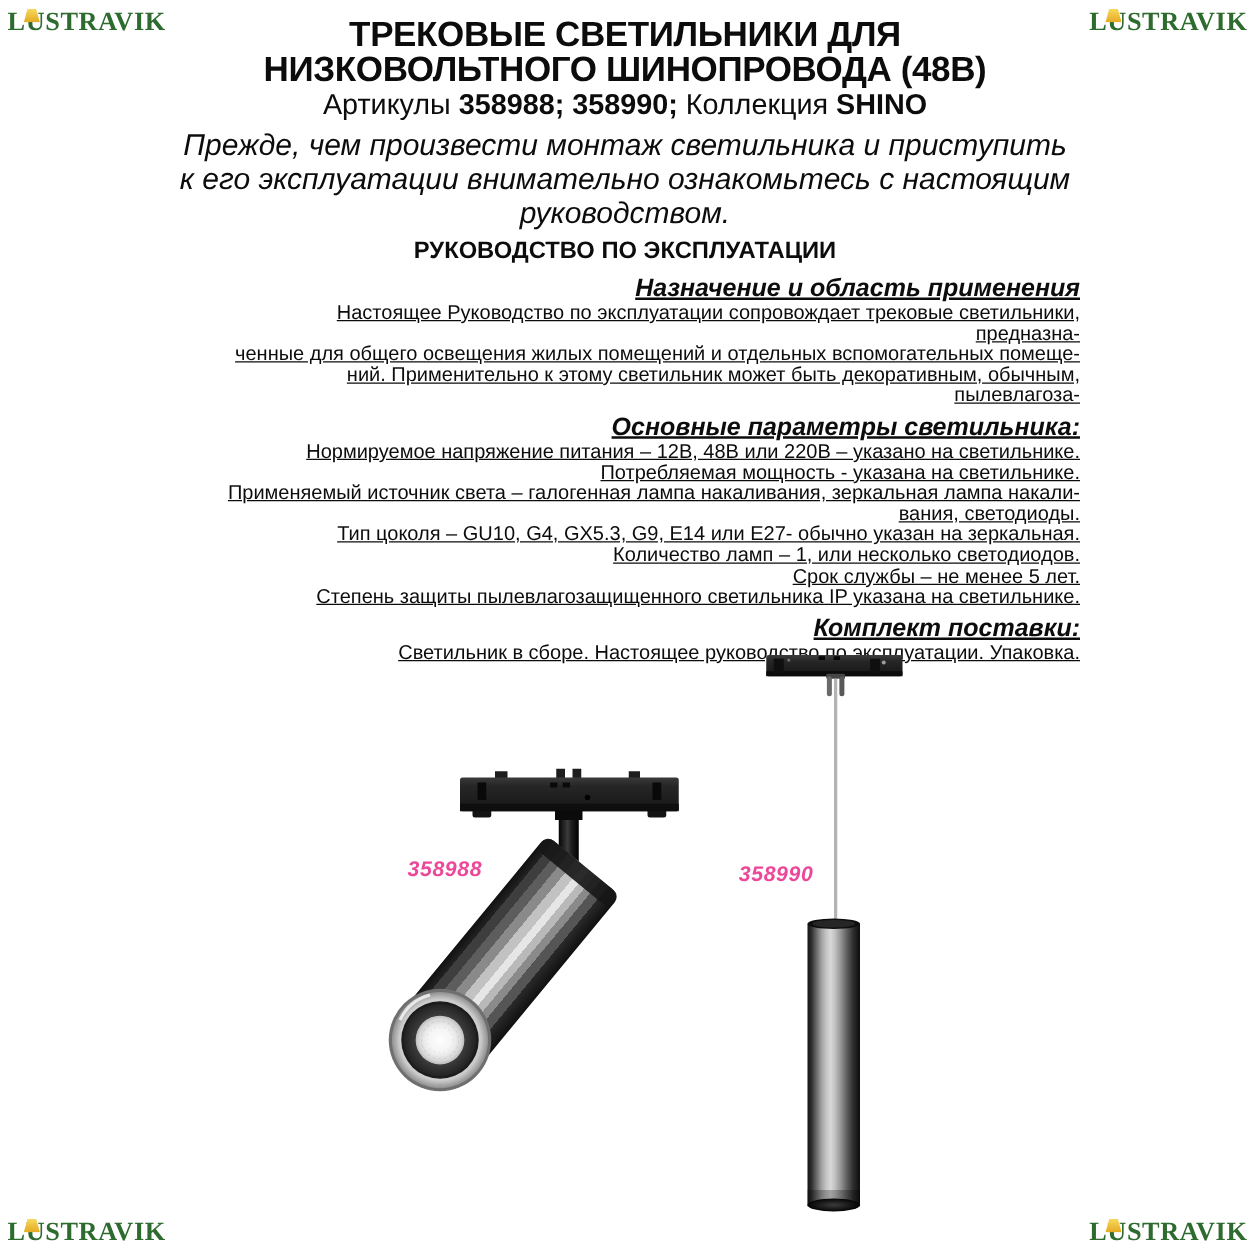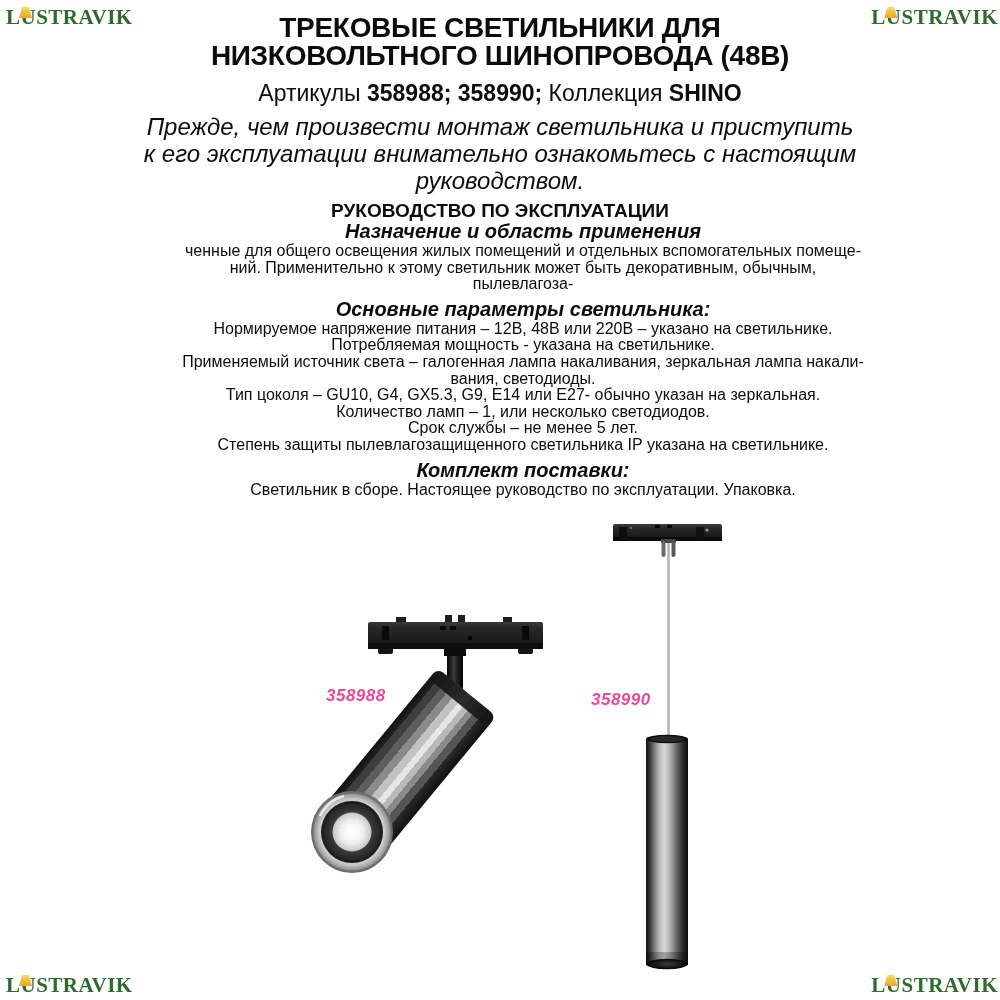--- a/index.html
+++ b/index.html
@@ -10,27 +10,27 @@
   .wm{position:absolute;font-family:"Liberation Serif",serif;font-weight:bold;
       font-size:21px;line-height:22px;color:#2e6b2e;letter-spacing:.5px;white-space:nowrap;}
   .wm-lamp{position:absolute;left:13px;top:1px;width:13px;height:11px;z-index:2;
       background:linear-gradient(#f8d95c,#e3aa22);
       clip-path:polygon(24% 0,76% 0,100% 100%,0 100%);}
   .wm-text{position:relative;z-index:1;}
 
   
   .header{position:absolute;left:0;top:14px;width:1000px;text-align:center;}
   .title-line{font-size:28px;font-weight:bold;line-height:28px;letter-spacing:-.3px;}
-  .articles{margin-top:10px;font-size:23px;line-height:26px;}
+  .articles{font-size:23px;line-height:26px;}
   .articles b{font-weight:bold;}
   .notice{margin-top:7px;font-style:italic;font-size:24px;line-height:27px;text-align:center;}
   .manual-title{margin-top:2px;font-size:19px;font-weight:bold;line-height:30px;}
 
   
-  .sections{position:absolute;left:182px;top:220px;width:682px;text-align:center;}
+  .sections{position:absolute;left:182px;top:220px;width:682px;text-align:right;text-decoration:underline;}
   .sec-heading{font-size:20px;font-weight:bold;font-style:italic;line-height:23px;}
   .sec-heading.m{margin-top:5px;}
   .body-line{font-size:16px;line-height:16.6px;}
 
   
   .product-img{position:absolute;}
   .product-label{position:absolute;font-size:17px;font-weight:bold;font-style:italic;
       color:#ec4899;letter-spacing:.5px;}
 </style>
 </head>
@@ -62,20 +62,21 @@
     <div class="notice">
       <div>Прежде, чем произвести монтаж светильника и приступить</div>
       <div>к его эксплуатации внимательно ознакомьтесь с настоящим</div>
       <div>руководством.</div>
     </div>
     <div class="manual-title">РУКОВОДСТВО ПО ЭКСПЛУАТАЦИИ</div>
   </div>
 
   <div class="sections">
     <div class="sec-heading">Назначение и область применения</div>
+    <div class="body-line">Настоящее Руководство по эксплуатации сопровождает трековые светильники, предназна-</div>
     <div class="body-line">ченные для общего освещения жилых помещений и отдельных вспомогательных помеще-</div>
     <div class="body-line">ний. Применительно к этому светильник может быть декоративным, обычным, пылевлагоза-</div>
 
     <div class="sec-heading m">Основные параметры светильника:</div>
     <div class="body-line">Нормируемое напряжение питания – 12В, 48В или 220В – указано на светильнике.</div>
     <div class="body-line">Потребляемая мощность - указана на светильнике.</div>
     <div class="body-line">Применяемый источник света – галогенная лампа накаливания, зеркальная лампа накали-</div>
     <div class="body-line">вания, светодиоды.</div>
     <div class="body-line">Тип цоколя – GU10, G4, GX5.3, G9, E14 или E27- обычно указан на зеркальная.</div>
     <div class="body-line">Количество ламп – 1, или несколько светодиодов.</div>

